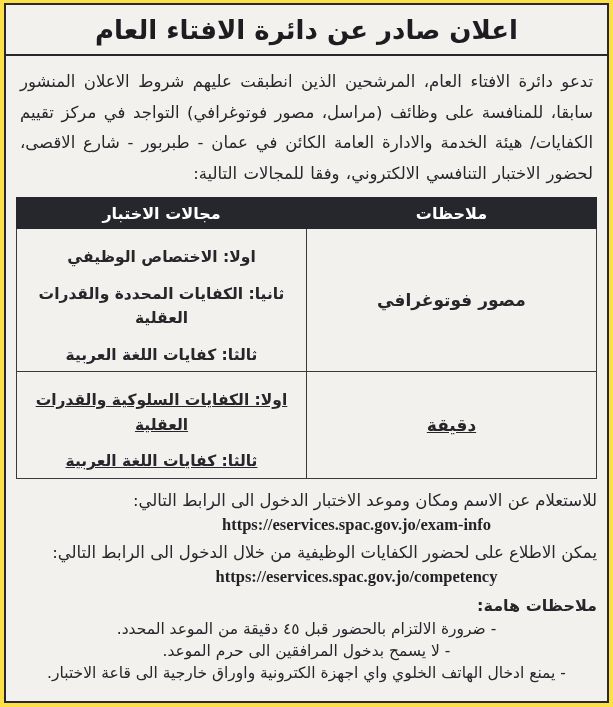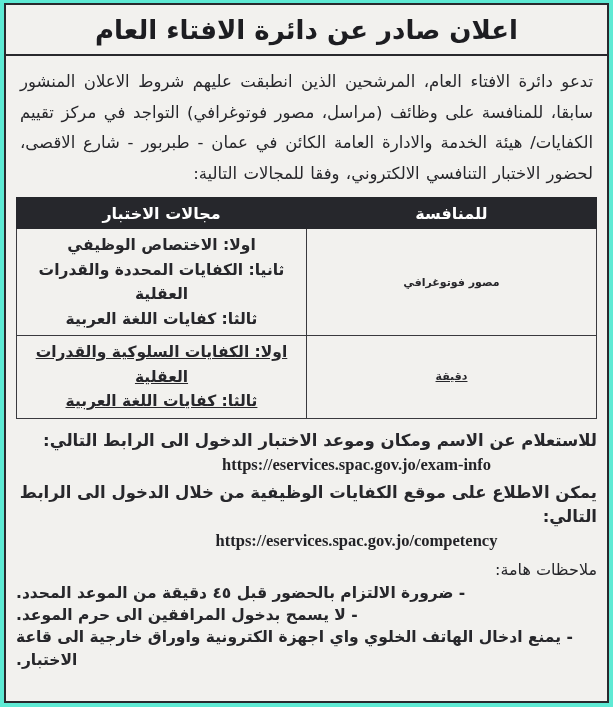--- a/index.html
+++ b/index.html
@@ -5,21 +5,21 @@
   html, body {
     margin: 0;
     padding: 0;
     background: #e8e8e6;
     font-family: "DejaVu Sans", sans-serif;
   }
   .page {
     position: relative;
     width: 613px;
     height: 707px;
-    background: #5eead4;
+    background: #fde047;
     overflow: hidden;
     direction: rtl;
   }
   .frame {
     position: absolute;
     top: 3px;
     left: 4px;
     right: 4px;
     bottom: 4px;
     border: 2.5px solid #29292d;
@@ -71,81 +71,82 @@
   }
   table.exam-table td {
     border: 1.5px solid #3a3a3e;
     text-align: center;
     vertical-align: middle;
     font-weight: 700;
     color: #27272b;
     padding: 4px 6px;
   }
   td.job-cell {
-    font-size: 11px;
+    font-size: 17px;
   }
   tr.row-1 td { height: 72px; }
   tr.row-2 td { height: 52px; text-decoration: underline; }
   .area-line {
     font-size: 15.5px;
     line-height: 24.5px;
+    margin-top: 12px;
   }
   .link-label {
     font-size: 16.5px;
-    font-weight: 700;
+    font-weight: 400;
     color: #27272b;
     line-height: 24px;
     text-align: right;
     padding-left: 2px;
   }
   .url {
     direction: ltr;
     font-family: "Liberation Serif", "DejaVu Serif", serif;
     font-size: 16.5px;
     font-weight: 700;
     color: #232327;
     text-align: center;
     line-height: 23px;
     transform: translateX(50px); 
     margin-bottom: 5px;
   }
   .notes-heading {
     font-size: 16px;
-    font-weight: 400;
+    font-weight: 700;
     color: #27272b;
     line-height: 25px;
     margin-top: 4px;
     text-align: right;
   }
   .note-item {
     font-size: 15.5px;
-    font-weight: 700;
+    font-weight: 400;
     color: #27272b;
     line-height: 22.4px;
-    text-align: left;
+    text-align: center;
   }
 </style>
 </head>
 <body>
 
 <div class="page">
   <div class="frame">
 
     <div class="title-box">
       <h1>اعلان صادر عن دائرة الافتاء العام</h1>
     </div>
 
     <div class="content">
 
       <p class="intro">تدعو دائرة الافتاء العام، المرشحين الذين انطبقت عليهم شروط الاعلان المنشور سابقا، للمنافسة على وظائف (مراسل، مصور فوتوغرافي) التواجد في مركز تقييم الكفايات/ هيئة الخدمة والادارة العامة الكائن في عمان - طبربور - شارع الاقصى، لحضور الاختبار التنافسي الالكتروني، وفقا للمجالات التالية:</p>
 
       <table class="exam-table">
         <thead>
           <tr>
-            <th>للمنافسة</th>
+            <th>ملاحظات</th>
             <th>مجالات الاختبار</th>
           </tr>
         </thead>
         <tbody>
           <tr class="row-1">
             <td class="job-cell">مصور فوتوغرافي</td>
             <td>
               <div class="area-line">اولا: الاختصاص الوظيفي</div>
               <div class="area-line">ثانيا: الكفايات المحددة والقدرات العقلية</div>
               <div class="area-line">ثالثا: كفايات اللغة العربية</div>
@@ -160,21 +161,21 @@
           </tr>
         </tbody>
       </table>
 
       <div class="link-block">
         <div class="link-label">للاستعلام عن الاسم ومكان وموعد الاختبار الدخول الى الرابط التالي:</div>
         <div class="url">https://eservices.spac.gov.jo/exam-info</div>
       </div>
 
       <div class="link-block">
-        <div class="link-label">يمكن الاطلاع على موقع الكفايات الوظيفية من خلال الدخول الى الرابط التالي:</div>
+        <div class="link-label">يمكن الاطلاع على لحضور الكفايات الوظيفية من خلال الدخول الى الرابط التالي:</div>
         <div class="url">https://eservices.spac.gov.jo/competency</div>
       </div>
 
       <div class="notes-heading">ملاحظات هامة:</div>
 
       <div class="note-item">- ضرورة الالتزام بالحضور قبل ٤٥ دقيقة من الموعد المحدد.</div>
       <div class="note-item">- لا يسمح بدخول المرافقين الى حرم الموعد.</div>
       <div class="note-item">- يمنع ادخال الهاتف الخلوي واي اجهزة الكترونية واوراق خارجية الى قاعة الاختبار.</div>
 
     </div>

